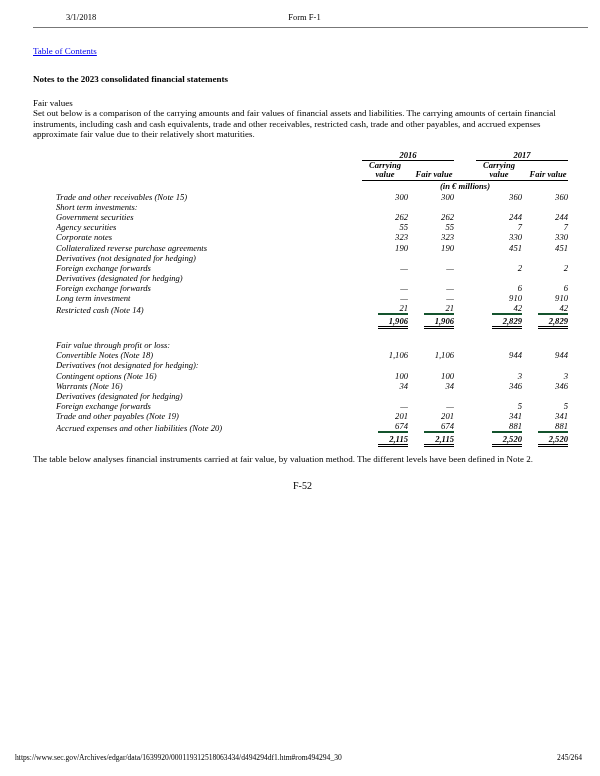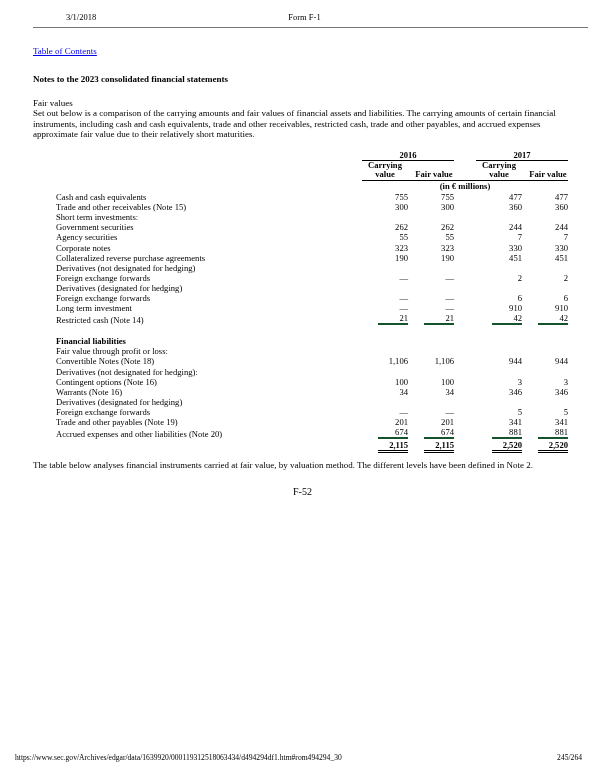--- a/index.html
+++ b/index.html
@@ -38,20 +38,21 @@
   .sub-heading   { margin-top: 14px; font-size: 9px; font-weight: normal; }
   .para { margin-top: 0; font-size: 9px; line-height: 10.6px; text-align: left; }
 
   
   table.fin {
     margin: 10px 11px 0 17px;
     border-collapse: separate; border-spacing: 6px 0;
     font-size: 8.6px; line-height: 10.1px;
     table-layout: fixed;
     width: 520px;
+    font-style: italic;
   }
   table.fin td, table.fin th { vertical-align: bottom; padding: 0; }
   col.c-lbl { width: 300px; }
   col.c-v1 { width: 46px; } col.c-v2 { width: 40px; }
   col.c-gap { width: 10px; }
   col.c-v3 { width: 46px; } col.c-v4 { width: 40px; }
 
   th.year { font-weight: bold; text-align: center; border-bottom: 1px solid #000; font-size: 8.6px; }
   th.colhead { font-weight: bold; text-align: center; line-height: 9.6px; padding-bottom: 1px; font-size: 8.6px; }
   td.units { border-top: 1px solid #000; text-align: center; font-weight: bold; line-height: 11px; }
@@ -120,28 +121,20 @@
           <th class="colhead">Carrying value</th>
           <th class="colhead">Fair value</th>
         </tr>
         <tr>
           <td></td>
           <td class="units" colspan="5">(in € millions)</td>
         </tr>
       </thead>
       <tbody>
           <tr>
-            <td class="lbl ind0">Cash and cash equivalents</td>
-            <td class="val"><span class="n">755</span></td>
-            <td class="val"><span class="n">755</span></td>
-            <td class="gap"></td>
-            <td class="val"><span class="n">477</span></td>
-            <td class="val"><span class="n">477</span></td>
-          </tr>
-          <tr>
             <td class="lbl ind0">Trade and other receivables (Note 15)</td>
             <td class="val"><span class="n">300</span></td>
             <td class="val"><span class="n">300</span></td>
             <td class="gap"></td>
             <td class="val"><span class="n">360</span></td>
             <td class="val"><span class="n">360</span></td>
           </tr>
           <tr>
             <td class="lbl ind0">Short term investments:</td>
             <td class="val"><span class="n"></span></td>
@@ -223,30 +216,30 @@
             <td class="val"><span class="n">910</span></td>
           </tr>
           <tr class="rule-under">
             <td class="lbl ind0">Restricted cash (Note 14)</td>
             <td class="val"><span class="n">21</span></td>
             <td class="val"><span class="n">21</span></td>
             <td class="gap"></td>
             <td class="val"><span class="n">42</span></td>
             <td class="val"><span class="n">42</span></td>
           </tr>
+          <tr class="row-total">
+            <td class="lbl ind0"></td>
+            <td class="val"><span class="n">1,906</span></td>
+            <td class="val"><span class="n">1,906</span></td>
+            <td class="gap"></td>
+            <td class="val"><span class="n">2,829</span></td>
+            <td class="val"><span class="n">2,829</span></td>
+          </tr>
           <tr class="spacer-row">
             <td colspan="6"></td>
-          </tr>
-          <tr>
-            <td class="lbl ind0 b">Financial liabilities</td>
-            <td class="val"><span class="n"></span></td>
-            <td class="val"><span class="n"></span></td>
-            <td class="gap"></td>
-            <td class="val"><span class="n"></span></td>
-            <td class="val"><span class="n"></span></td>
           </tr>
           <tr>
             <td class="lbl ind0">Fair value through profit or loss:</td>
             <td class="val"><span class="n"></span></td>
             <td class="val"><span class="n"></span></td>
             <td class="gap"></td>
             <td class="val"><span class="n"></span></td>
             <td class="val"><span class="n"></span></td>
           </tr>
           <tr>

